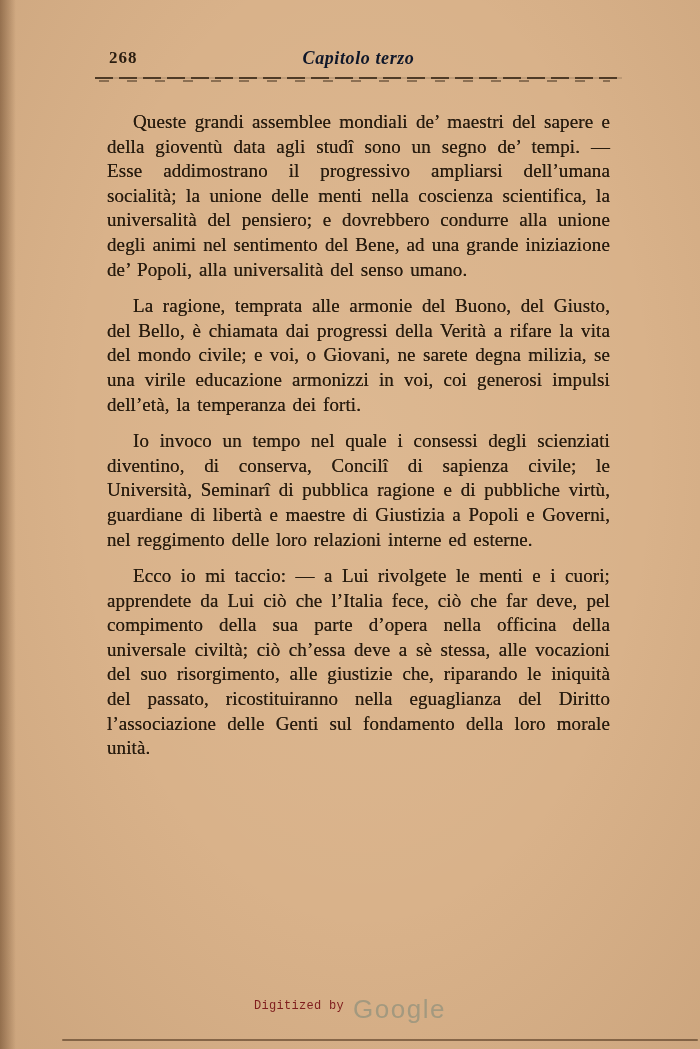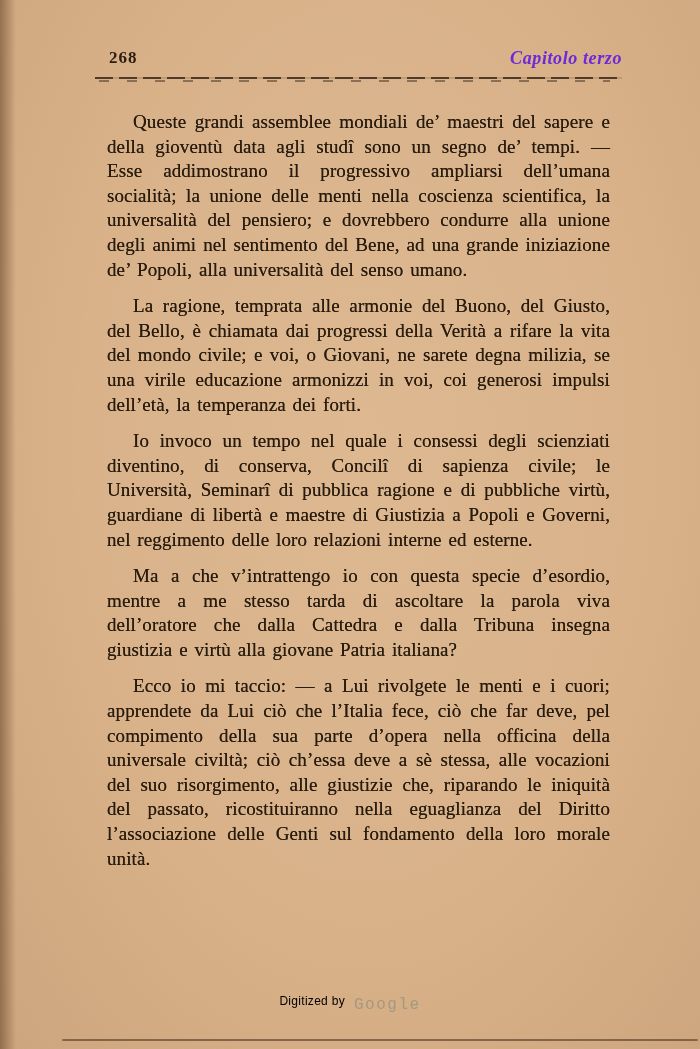--- a/index.html
+++ b/index.html
@@ -49,25 +49,25 @@
     top: 0;
     font-weight: bold;
     font-size: 17px;
     color: #2a1d10;
     letter-spacing: 1px;
   }
   .header-title {
     position: absolute;
     left: 0; right: 0;
     top: 0;
-    text-align: right;
+    text-align: center;
     font-style: italic;
     font-weight: bold;
     font-size: 18px;
-    color: #6d28d9;
+    color: #0f172a;
     letter-spacing: 0.6px;
   }
   .rule {
     margin-top: 5px;
     height: 6px;
     position: relative;
   }
   .rule .dash1 {
     position: absolute;
     top: 0; left: 0; right: 0;
@@ -99,29 +99,29 @@
     text-indent: 26px;
   }
   .watermark {
     position: absolute;
     left: 0; right: 0;
     top: 994px;
     text-align: center;
     user-select: none;
   }
   .wm-small {
-    font-family: Liberation Sans, sans-serif;
+    font-family: Liberation Mono, monospace;
     font-size: 12px;
-    color: #000000;
+    color: #7f1d1d;
     vertical-align: 4px;
     letter-spacing: 0.3px;
   }
   .wm-google {
-    font-family: Liberation Mono, monospace;
-    font-size: 16px;
+    font-family: Liberation Sans, sans-serif;
+    font-size: 26px;
     color: #a3997f;
     letter-spacing: 1.5px;
     margin-left: 5px;
     vertical-align: middle;
   }
 </style>
 </head>
 <body>
 
 <div class="paper-vignette"></div>
@@ -137,21 +137,20 @@
 
   <div class="rule">
     <span class="dash1"></span>
     <span class="dash2"></span>
   </div>
 
   <div class="body-text">
     <p>Queste grandi assemblee mondiali de’ maestri del sapere e della gioventù data agli studî sono un segno de’ tempi. — Esse addimostrano il progressivo ampliarsi dell’umana socialità; la unione delle menti nella coscienza scientifica, la universalità del pensiero; e dovrebbero condurre alla unione degli animi nel sentimento del Bene, ad una grande iniziazione de’ Popoli, alla universalità del senso umano.</p>
     <p>La ragione, temprata alle armonie del Buono, del Giusto, del Bello, è chiamata dai progressi della Verità a rifare la vita del mondo civile; e voi, o Giovani, ne sarete degna milizia, se una virile educazione armonizzi in voi, coi generosi impulsi dell’età, la temperanza dei forti.</p>
     <p>Io invoco un tempo nel quale i consessi degli scienziati diventino, di conserva, Concilî di sapienza civile; le Università, Seminarî di pubblica ragione e di pubbliche virtù, guardiane di libertà e maestre di Giustizia a Popoli e Governi, nel reggimento delle loro relazioni interne ed esterne.</p>
-    <p>Ma a che v’intrattengo io con questa specie d’esordio, mentre a me stesso tarda di ascoltare la parola viva dell’oratore che dalla Cattedra e dalla Tribuna insegna giustizia e virtù alla giovane Patria italiana?</p>
     <p>Ecco io mi taccio: — a Lui rivolgete le menti e i cuori; apprendete da Lui ciò che l’Italia fece, ciò che far deve, pel compimento della sua parte d’opera nella officina della universale civiltà; ciò ch’essa deve a sè stessa, alle vocazioni del suo risorgimento, alle giustizie che, riparando le iniquità del passato, ricostituiranno nella eguaglianza del Diritto l’associazione delle Genti sul fondamento della loro morale unità.</p>
   </div>
 
 </div>
 
 <div class="watermark">
   <span class="wm-small">Digitized by</span>
   <span class="wm-google">Google</span>
 </div>
 

